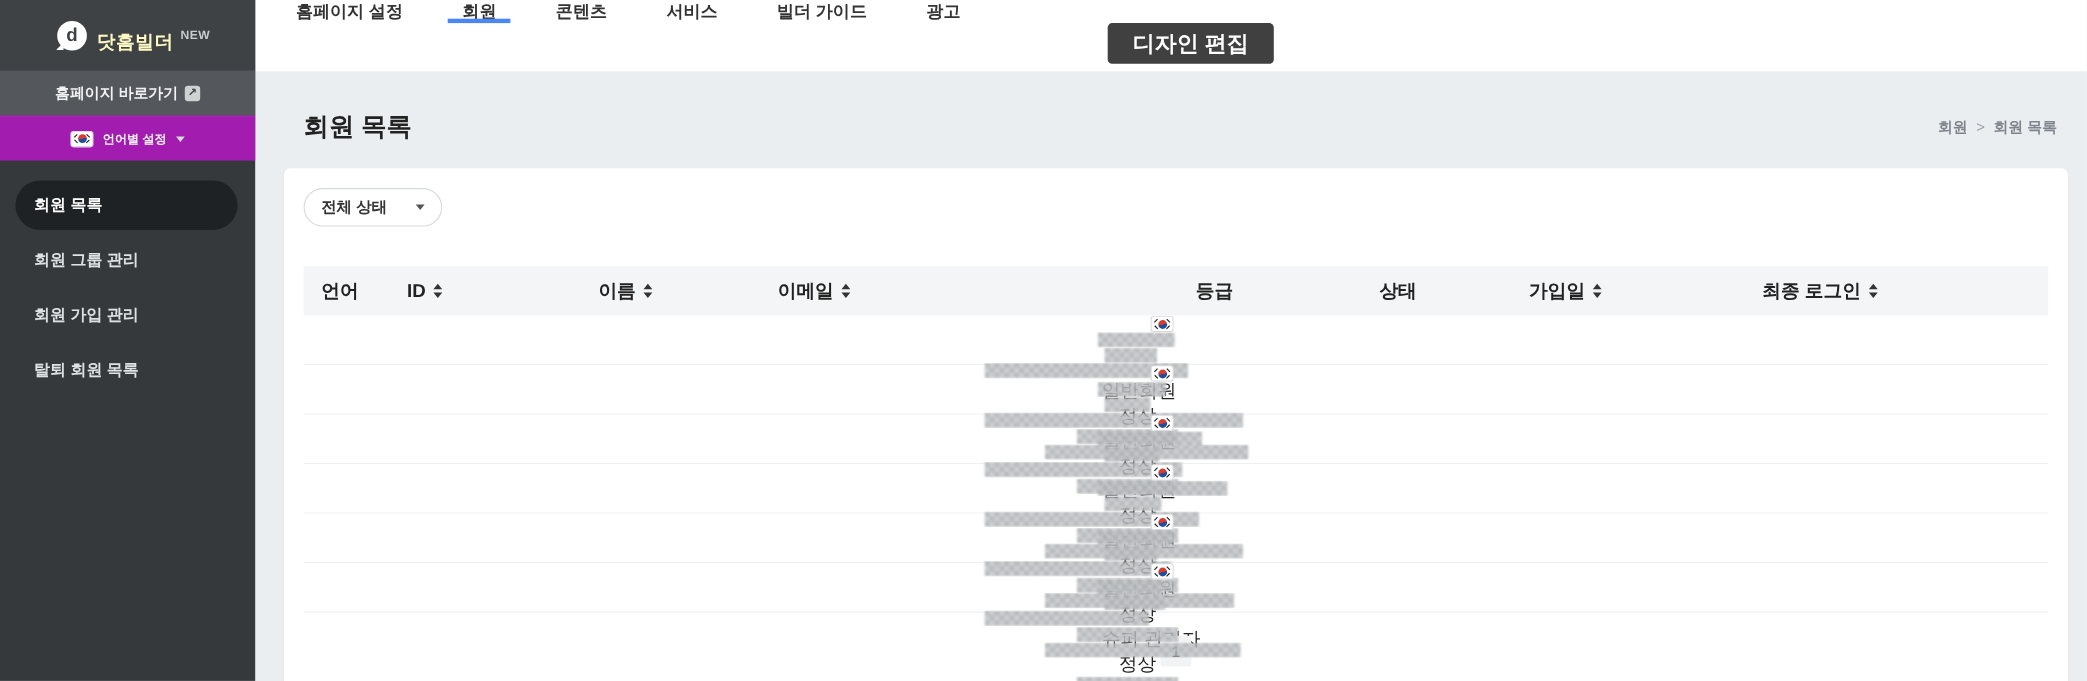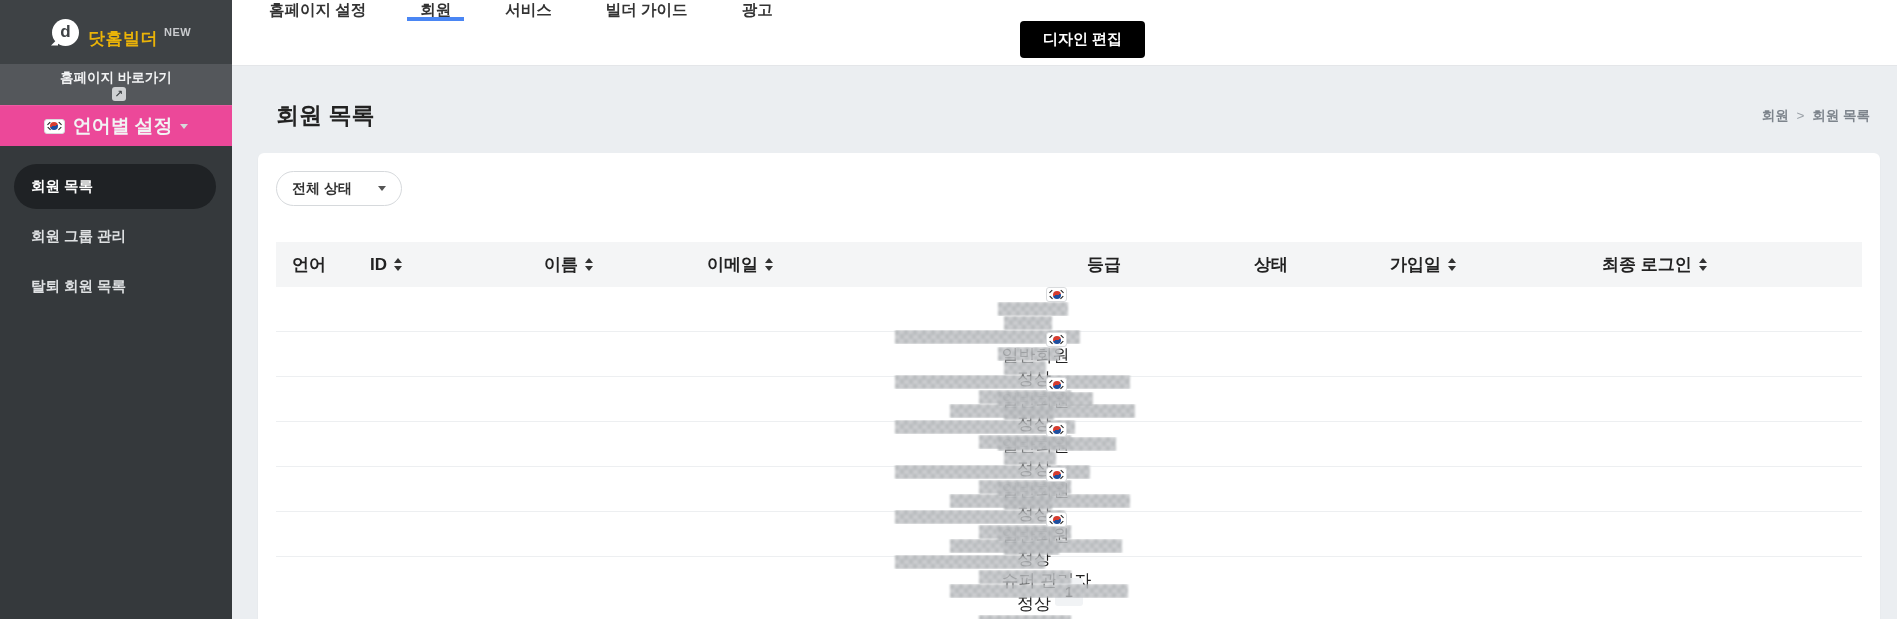--- a/index.html
+++ b/index.html
@@ -6,28 +6,28 @@
   html,body { width:1897px; height:619px; overflow:hidden;
     font-family:"Liberation Sans","DejaVu Sans",sans-serif; background:#ebeef1; }
 
   
   .sidebar { position:absolute; left:0; top:0; width:232px; height:619px; background:#35393c; z-index:5; }
   .logo-block { height:64px; background:#3e4245; display:flex; align-items:center; padding-left:52px; }
   .logo-disc { width:27px; height:27px; border-radius:50%; background:#fff; color:#3e4245;
     font-weight:bold; font-size:17px; display:flex; align-items:center; justify-content:center; position:relative; }
   .logo-disc:after { content:""; position:absolute; left:-1px; bottom:0; width:7px; height:7px; background:#fff;
     clip-path:polygon(0 100%,100% 100%,100% 0); }
-  .logo-text { color:#eab308; font-weight:bold; font-size:17px; margin-left:9px; letter-spacing:.5px;margin-top:12px; }
+  .logo-text { color:#fef9c3; font-weight:bold; font-size:17px; margin-left:9px; letter-spacing:.5px;margin-top:12px; }
   .logo-new { color:#c9cbce; font-size:11px; font-weight:bold; margin-left:6px; letter-spacing:.5px; }
   .band { height:41px; display:flex; align-items:center; justify-content:center; cursor:pointer; }
-  .band-shortcut { background:#54575b; color:#f2f3f4; font-size:13.5px; font-weight:bold;flex-direction:column; }
+  .band-shortcut { background:#54575b; color:#f2f3f4; font-size:13.5px; font-weight:bold; }
   .ext-ico { display:inline-flex; width:14px; height:14px; border-radius:3px; background:#cfd1d3; color:#3e4245;
     font-size:10px; font-weight:bold; align-items:center; justify-content:center; margin-left:6px; }
-  .band-lang { background:#ec4899; color:#f2f3f4; font-size:19px; font-weight:bold;
-    border-top:1px solid rgba(255,255,255,.10);font-family:Liberation Serif, serif; }
+  .band-lang { background:#a21caf; color:#f2f3f4; font-size:11px; font-weight:bold;
+    border-top:1px solid rgba(255,255,255,.10); }
   .flag { display:inline-block; width:21px; height:15px; background:#fff; border:1px solid #d9dbdd;
     border-radius:3px; position:relative; }
   .flag i { position:absolute; left:50%; top:50%; width:8px; height:8px; margin:-4px 0 0 -4px; border-radius:50%;
     background:linear-gradient(165deg,#d63c2f 50%,#1e4e9e 50%); }
   .flag b { position:absolute; width:4px; height:1.4px; background:#1c1c1c; }
   .flag b:nth-of-type(1){ left:2px; top:3px; transform:rotate(-45deg);}
   .flag b:nth-of-type(2){ right:2px; top:3px; transform:rotate(45deg);}
   .flag b:nth-of-type(3){ left:2px; bottom:3px; transform:rotate(45deg);}
   .flag b:nth-of-type(4){ right:2px; bottom:3px; transform:rotate(-45deg);}
   .band-lang .flag { margin-right:8px; }
@@ -38,22 +38,22 @@
     color:#dfe1e3; font-size:14.5px; font-weight:bold; border-radius:23px; cursor:pointer; }
   .menu-item.active { background:#1f2225; color:#fff; margin-right:16px; }
 
   
   .main { position:absolute; left:232px; top:0; width:1665px; height:619px; }
   .topbar { height:66px; background:#fff; border-bottom:1px solid #e4e6e9; display:flex; align-items:stretch;flex-direction:column; }
   .tabs { display:flex; align-items:stretch; padding-left:10px; }
   .tab { display:flex; align-items:center; padding:0 27px; font-size:15.5px; color:#333; font-weight:bold;
     position:relative; cursor:pointer; }
   .tab.active:after { content:""; position:absolute; left:14px; right:14px; bottom:0; height:4px; background:#4a86f4; }
-  .design-btn { align-self:center; margin-left:36px; background:#000000; color:#fff; border:none; border-radius:4px;
-    height:37px; padding:0 23px; font-size:15px; font-weight:bold; cursor:pointer;
+  .design-btn { align-self:center; margin-left:36px; background:#404040; color:#fff; border:none; border-radius:4px;
+    height:37px; padding:0 23px; font-size:20px; font-weight:bold; cursor:pointer;
     font-family:"Liberation Sans",sans-serif; }
   .account { margin-left:auto; display:flex; align-items:center; padding-right:26px; cursor:pointer;
     color:#5b6066; font-size:14px; font-weight:bold; }
   .account svg { margin-right:6px; }
   .account .caret { border-top-color:#6b7076; margin-left:7px; }
 
   
   .page-head { display:flex; align-items:center; justify-content:space-between; padding:34px 27px 0 44px; }
   .page-title { font-size:23px; font-weight:bold; color:#222; }
   .breadcrumb { font-size:13.5px; color:#7d848c; font-weight:bold; }
@@ -113,29 +113,31 @@
         <b></b>
         <b></b>
         <b></b>
       </span>
     <span>언어별 설정</span>
     <span class="caret"></span>
   </div>
   <div class="menu" id="sidebar-menu">
       <div class="menu-item active">회원 목록</div>
       <div class="menu-item">회원 그룹 관리</div>
+      <div class="menu-item">회원 가입 관리</div>
       <div class="menu-item">탈퇴 회원 목록</div>
     </div>
 </div>
 
 <div class="main">
   <div class="topbar">
     <div class="tabs" id="nav-tabs">
         <div class="tab">홈페이지 설정</div>
         <div class="tab active">회원</div>
+        <div class="tab">콘텐츠</div>
         <div class="tab">서비스</div>
         <div class="tab">빌더 가이드</div>
         <div class="tab">광고</div>
       </div>
     <button class="design-btn">디자인 편집</button>
   </div>
 
   <div class="page-head">
     <div class="page-title">회원 목록</div>
     <div class="breadcrumb">

